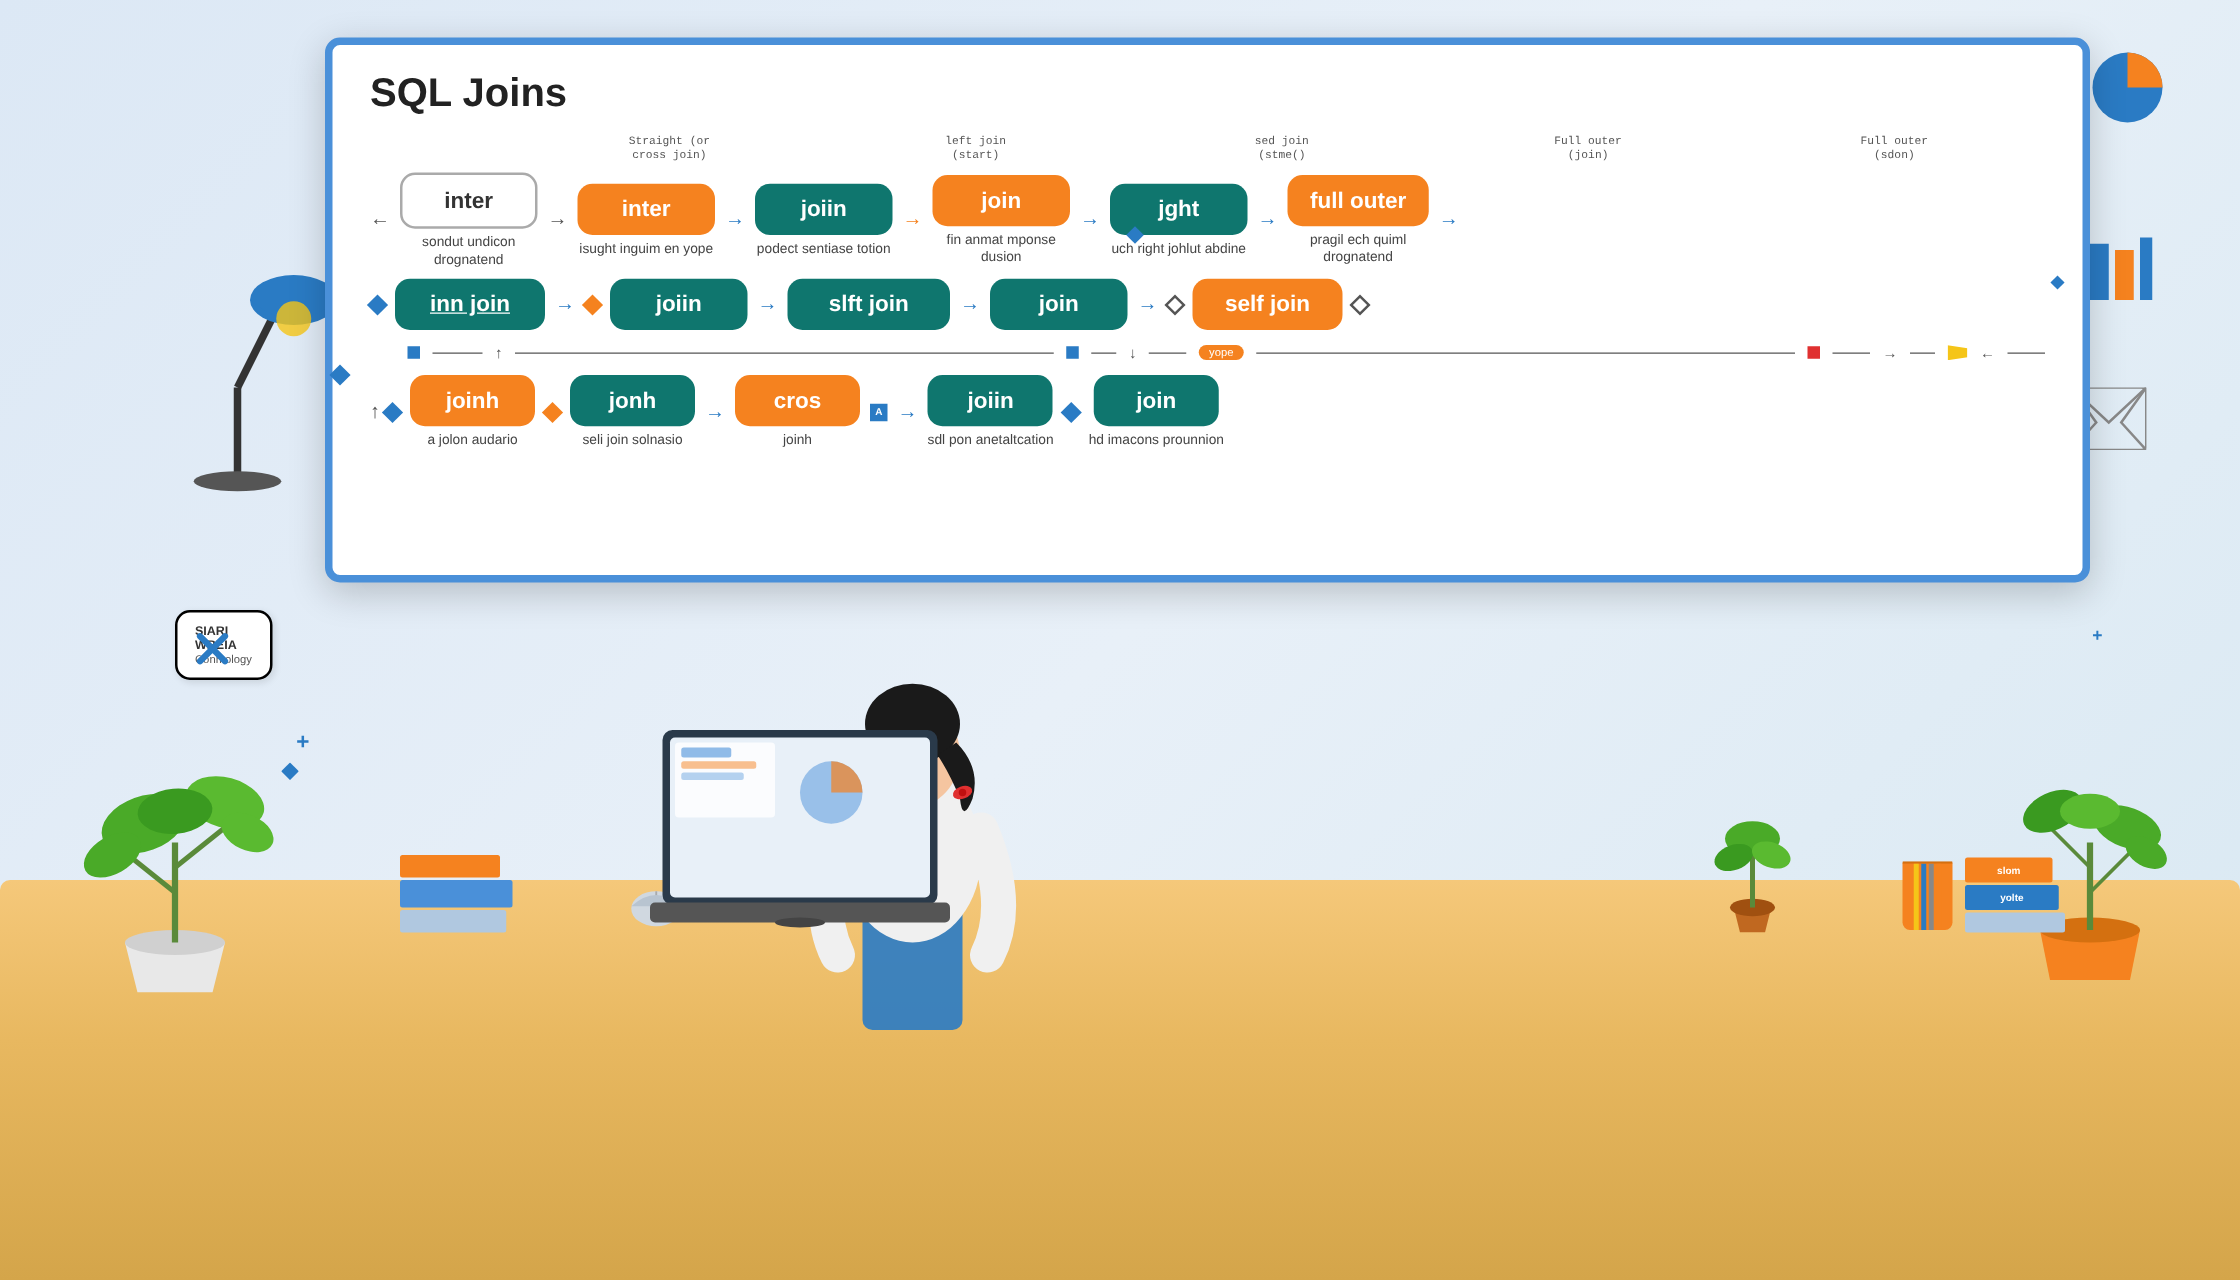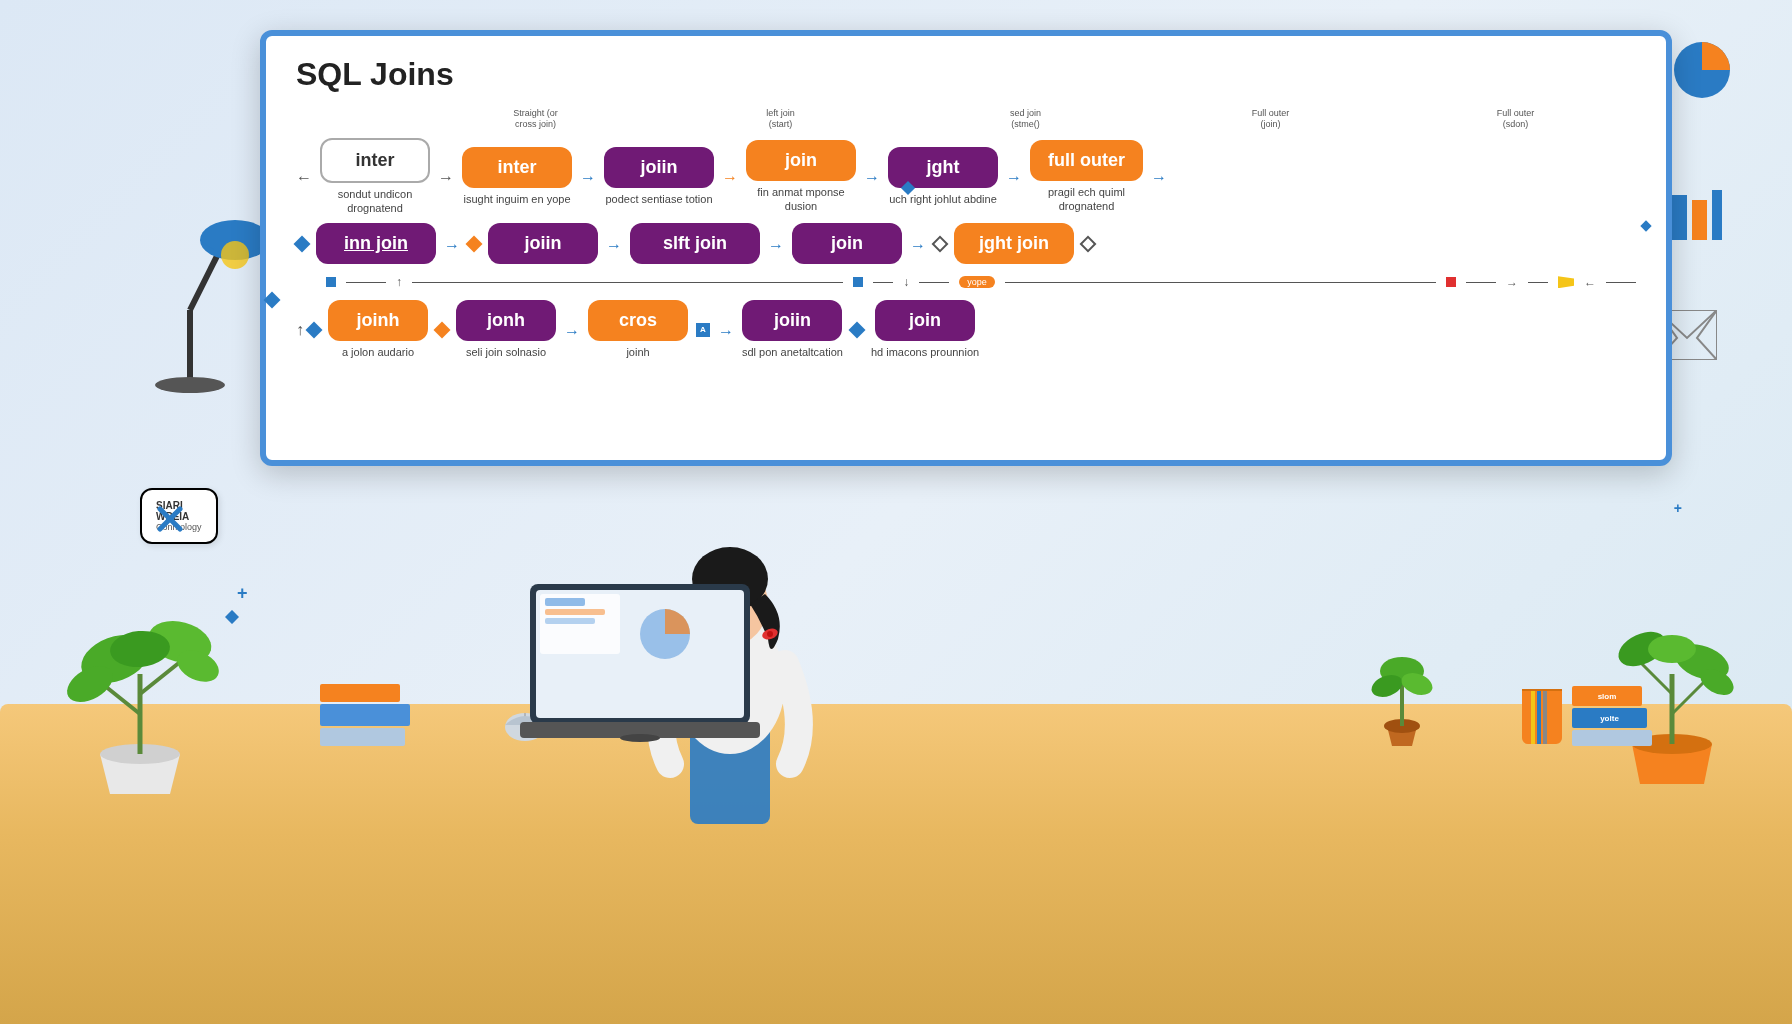--- a/index.html
+++ b/index.html
@@ -58,21 +58,21 @@
       font-size: 18px;
       font-weight: bold;
       color: white;
       text-align: center;
       min-width: 110px;
       cursor: pointer;
       position: relative;
     }
 
     .join-box.orange { background: #f5821f; }
-    .join-box.blue { background: #701a75; }
+    .join-box.blue { background: #0f766e; }
     .join-box.outline { background: white; color: #333; border: 2px solid #aaa; }
 
     .description {
       font-size: 11px;
       color: #444;
       text-align: center;
       max-width: 110px;
       line-height: 1.3;
     }
 
@@ -394,21 +394,21 @@
   <circle cx="145" cy="50" r="25" fill="#4a90d9" opacity="0.5"></circle>
   <path d="M145 50 L145 25 A25 25 0 0 1 170 50 Z" fill="#f5821f" opacity="0.7"></path>
 
   <rect x="0" y="138" width="240" height="16" rx="4" fill="#555"></rect>
   <ellipse cx="120" cy="154" rx="20" ry="4" fill="#444"></ellipse>
 </svg>
 
 <div class="whiteboard">
   <div class="whiteboard-title">SQL Joins</div>
 
-  <div style="display:flex; padding-left:5px; margin-bottom:4px; gap:4px;">
+  <div style="display:flex; padding-left:5px; margin-bottom:4px; gap:4px;font-family:Liberation Mono, monospace;">
     <div style="width:110px; flex-shrink:0;"></div>
     <div style="flex:1; font-size:9px; color:#555; text-align:center; line-height:1.2;">Straight (or<br>cross join)</div>
     <div style="flex:1; font-size:9px; color:#555; text-align:center; line-height:1.2;">left join<br>(start)</div>
     <div style="flex:1; font-size:9px; color:#555; text-align:center; line-height:1.2;">sed join<br>(stme()</div>
     <div style="flex:1; font-size:9px; color:#555; text-align:center; line-height:1.2;">Full outer<br>(join)</div>
     <div style="flex:1; font-size:9px; color:#555; text-align:center; line-height:1.2;">Full outer<br>(sdon)</div>
   </div>
 
   <div class="row1">
     <span style="font-size:16px; color:#555;">←</span>
@@ -473,21 +473,21 @@
     <span style="font-size:16px; color:#2a7bc4;">→</span>
 
     <div class="join-col">
       <div class="join-box blue" style="min-width:110px;">join</div>
     </div>
     <span style="font-size:16px; color:#2a7bc4;">→</span>
 
     <div class="diam outline"></div>
 
     <div class="join-col">
-      <div class="join-box orange" style="min-width:120px;">jght join</div>
+      <div class="join-box orange" style="min-width:120px;">self join</div>
     </div>
 
     <div class="diam outline"></div>
   </div>
 
   <div style="display:flex; align-items:center; gap:10px; margin: 4px 0 4px 20px; height:20px;">
 
     <div class="sq blue" style="margin-left:10px;"></div>
     <div style="height:1px; width:40px; background:#555;"></div>
     <span style="font-size:12px; color:#555;">↑</span>

